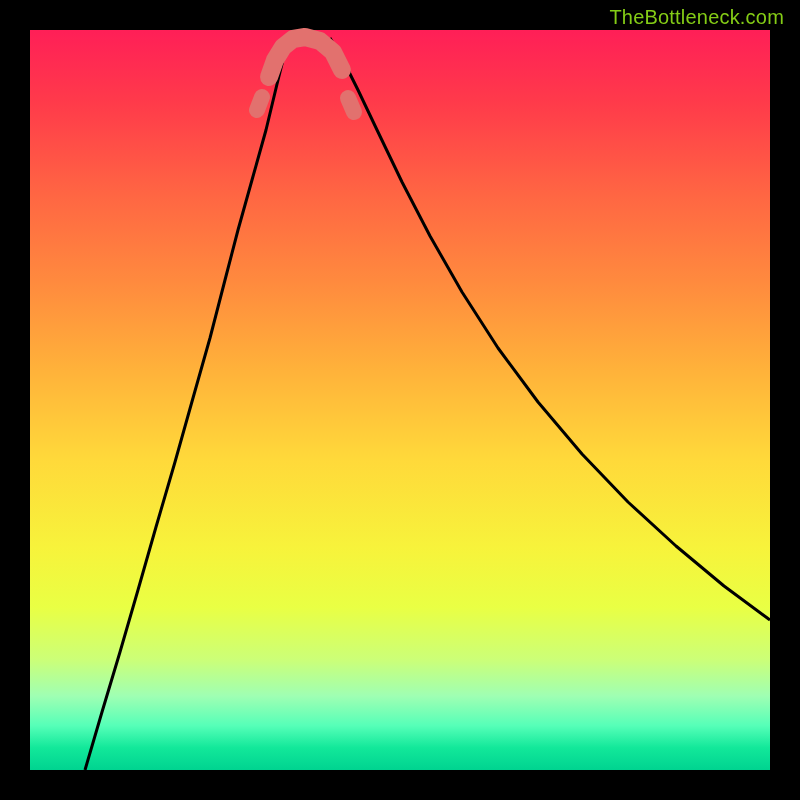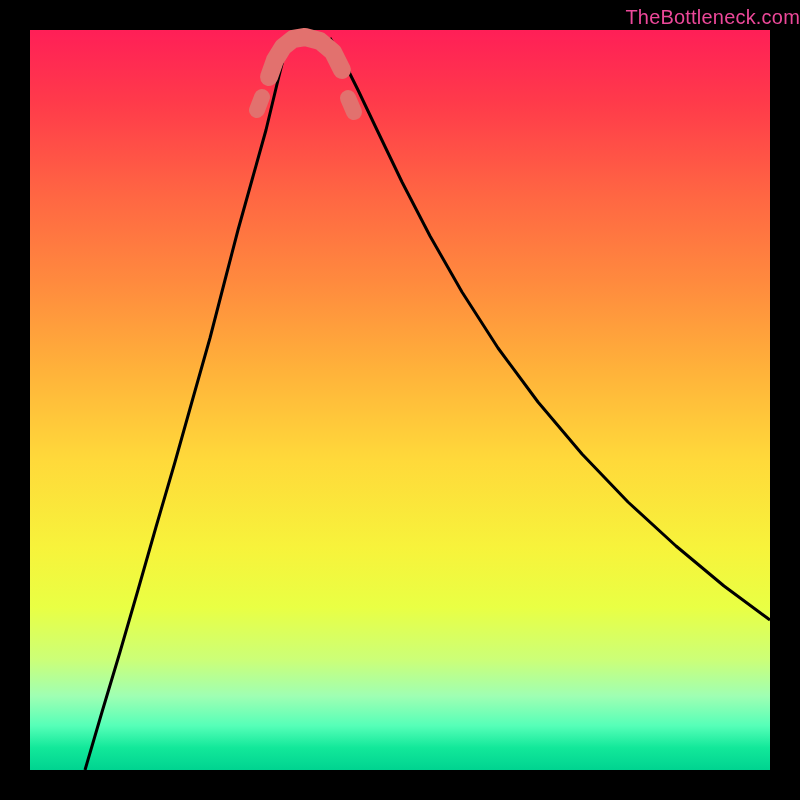--- a/index.html
+++ b/index.html
@@ -38,22 +38,22 @@
       #ccff77 85%,
       #9fffb3 90%,
       #56ffb8 94%,
       #12e89a 97%,
       #00d390 100%
     );
   }
   .watermark {
     position: absolute;
     top: 6px;
-    right: 0;
-    color: #ec4899;
+    right: 16px;
+    color: #84cc16;
     font-size: 20px;
     letter-spacing: 0.2px;
     user-select: none;
   }
   svg.curves {
     position: absolute;
     left: 0;
     top: 0;
     width: 740px;
     height: 740px;

